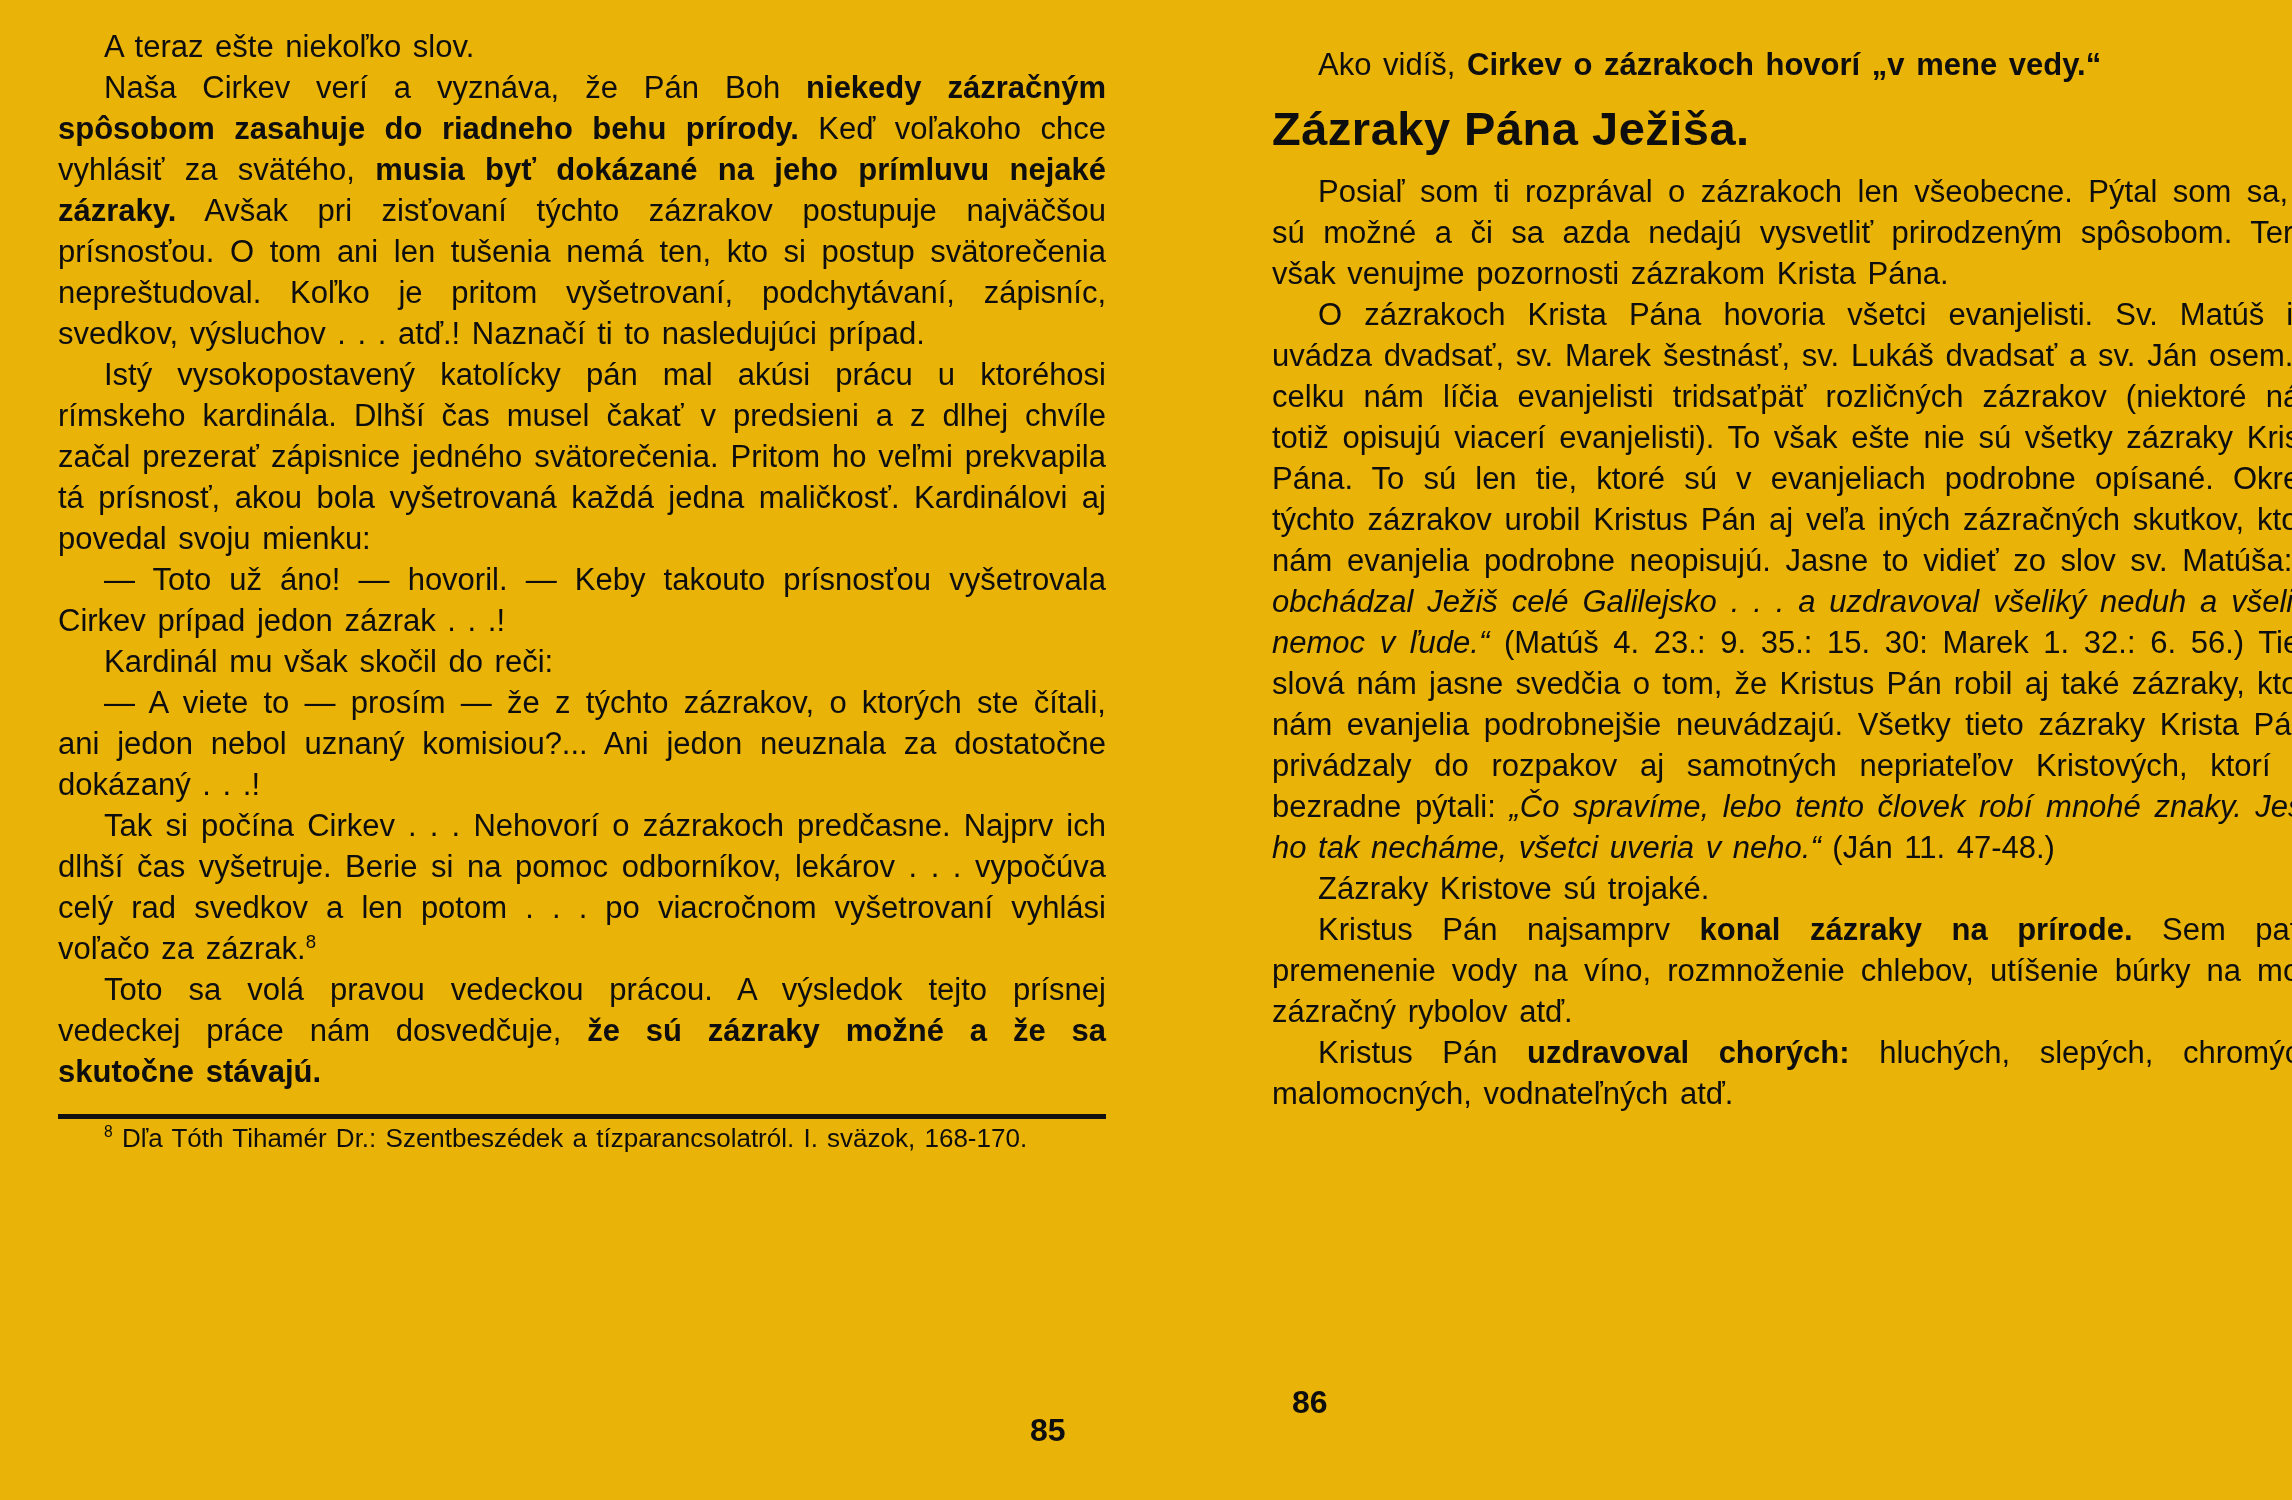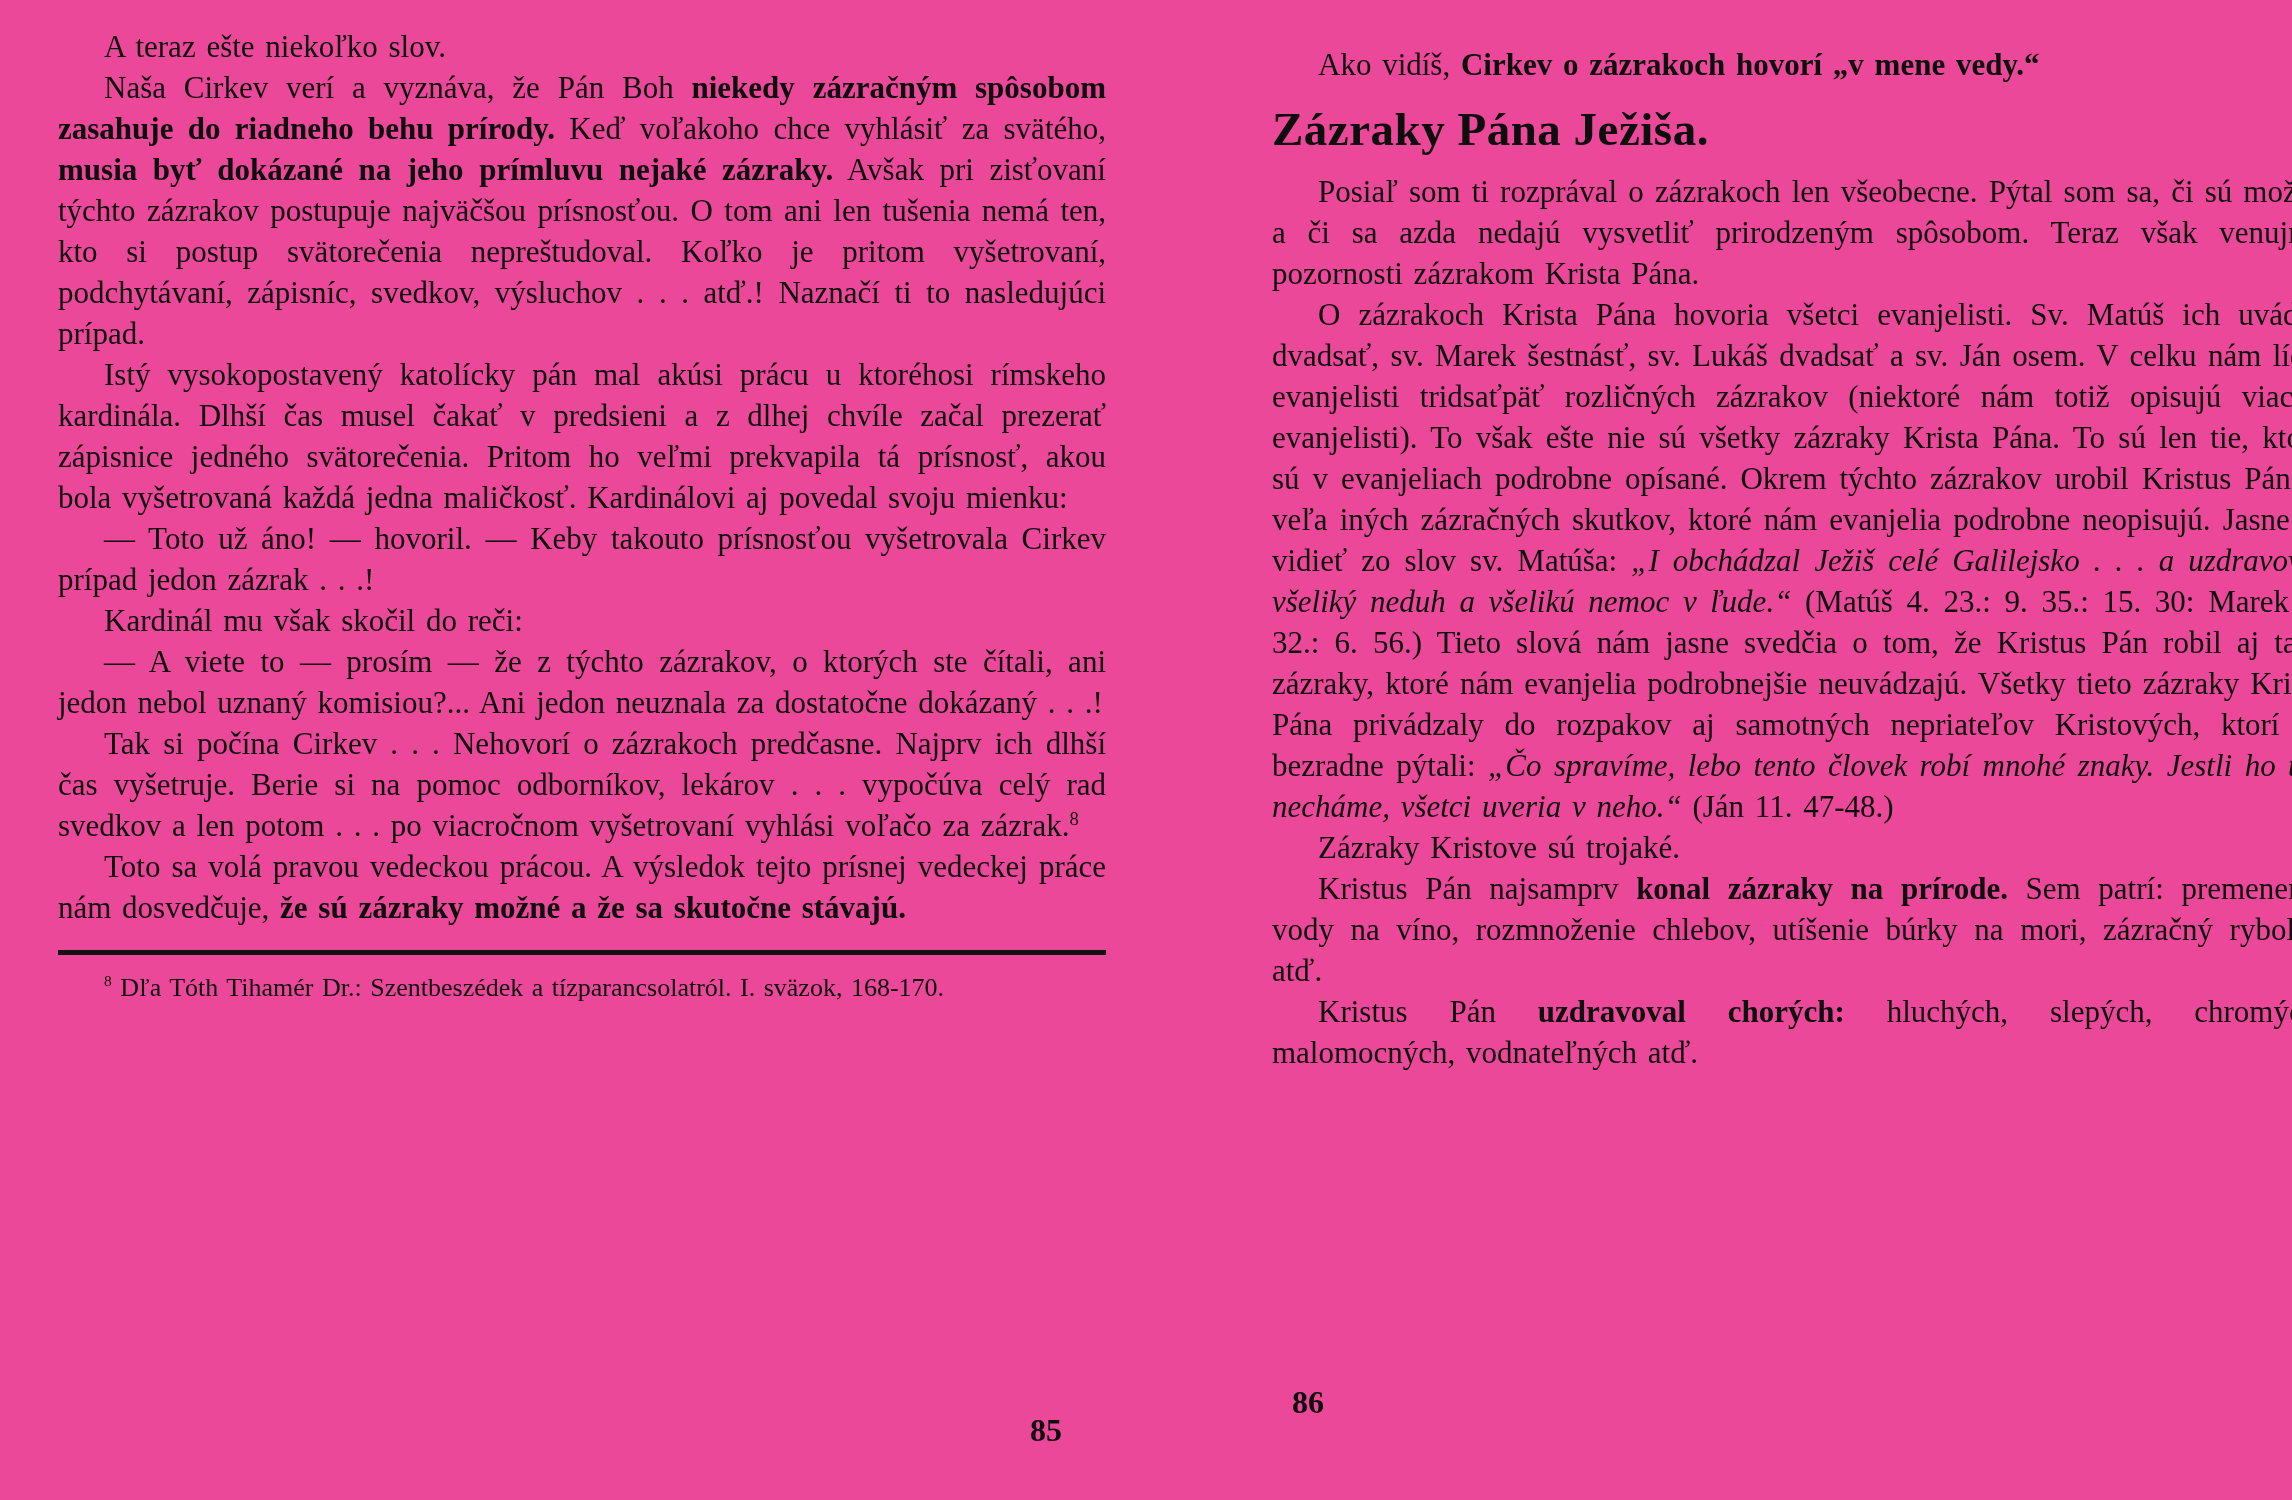--- a/index.html
+++ b/index.html
@@ -4,23 +4,23 @@
 <style>
   html, body {
     margin: 0;
     padding: 0;
     background: #ffffff;
   }
   .book {
     position: relative;
     width: 2292px;
     height: 1500px;
-    background: #ec4899;
+    background: #eab308;
     overflow: hidden;
-    font-family: Liberation Serif, serif;
+    font-family: Liberation Sans, sans-serif;
     color: #0e0e0e;
   }
   .page {
     position: absolute;
     top: 0;
   }
   .page-left {
     left: 58px;
     width: 1048px;
     padding-top: 26px;
@@ -54,21 +54,21 @@
     text-indent: 0;
     letter-spacing: 0.5px;
   }
   .footnote-rule {
     margin-top: 22px;
     border: 0;
     border-top: 5px solid #121212;
     width: 100%;
   }
   .footnote {
-    margin-top: 16px;
+    margin-top: 2px;
     font-size: 26px;
     line-height: 34px;
     text-align: justify;
     text-indent: 46px;
     word-spacing: 2px;
   }
   .pagenum {
     position: absolute;
     font-size: 32px;
     font-weight: bold;

